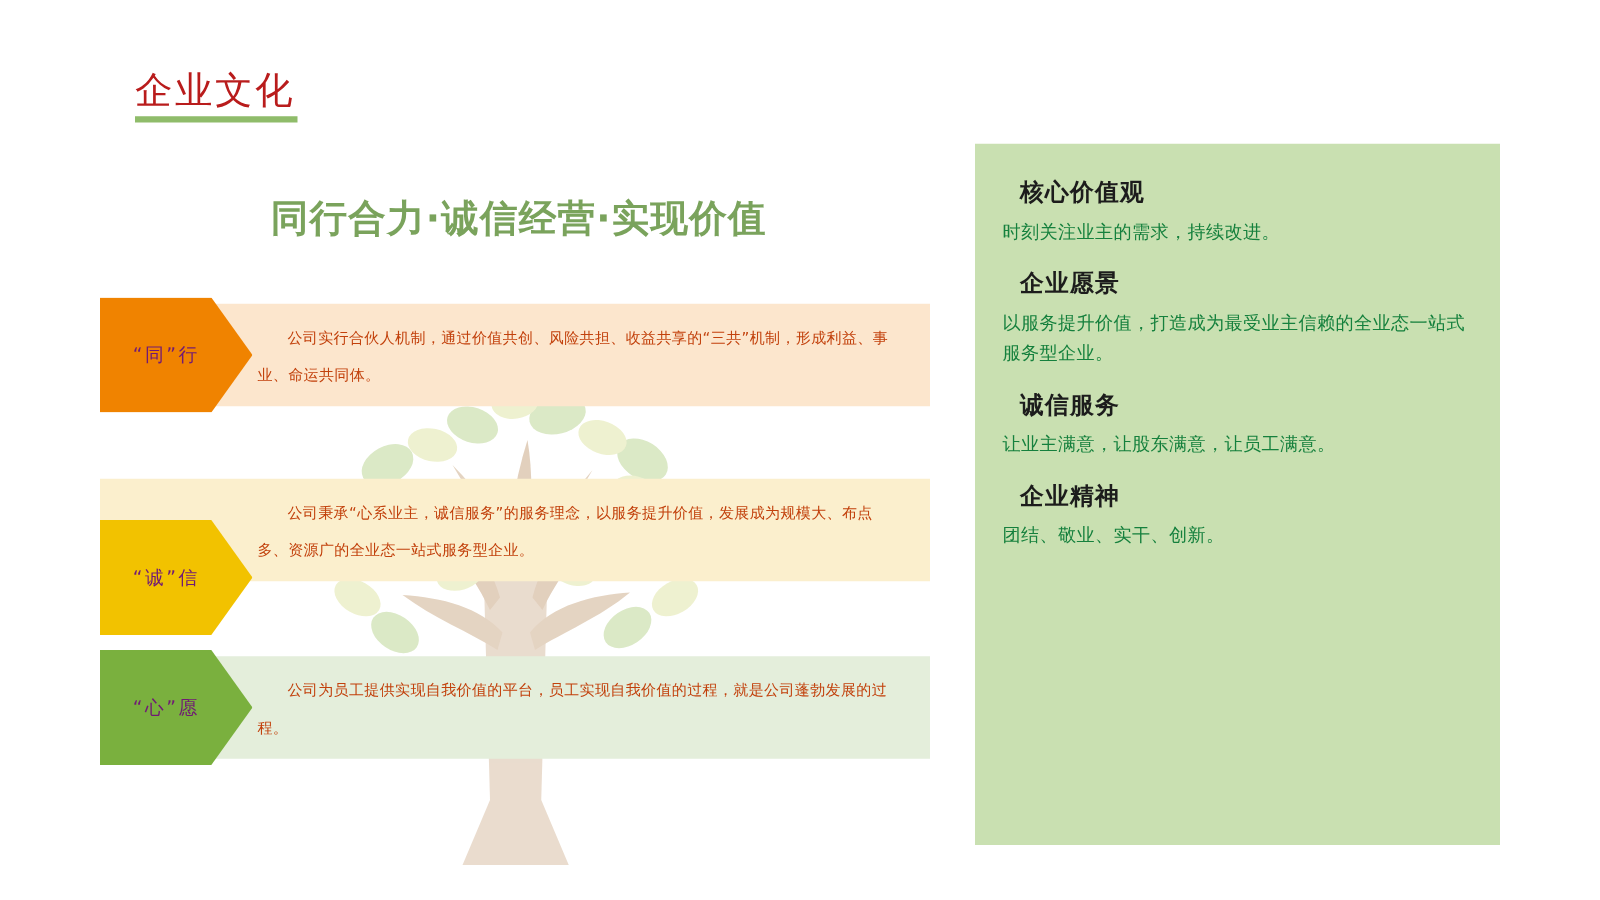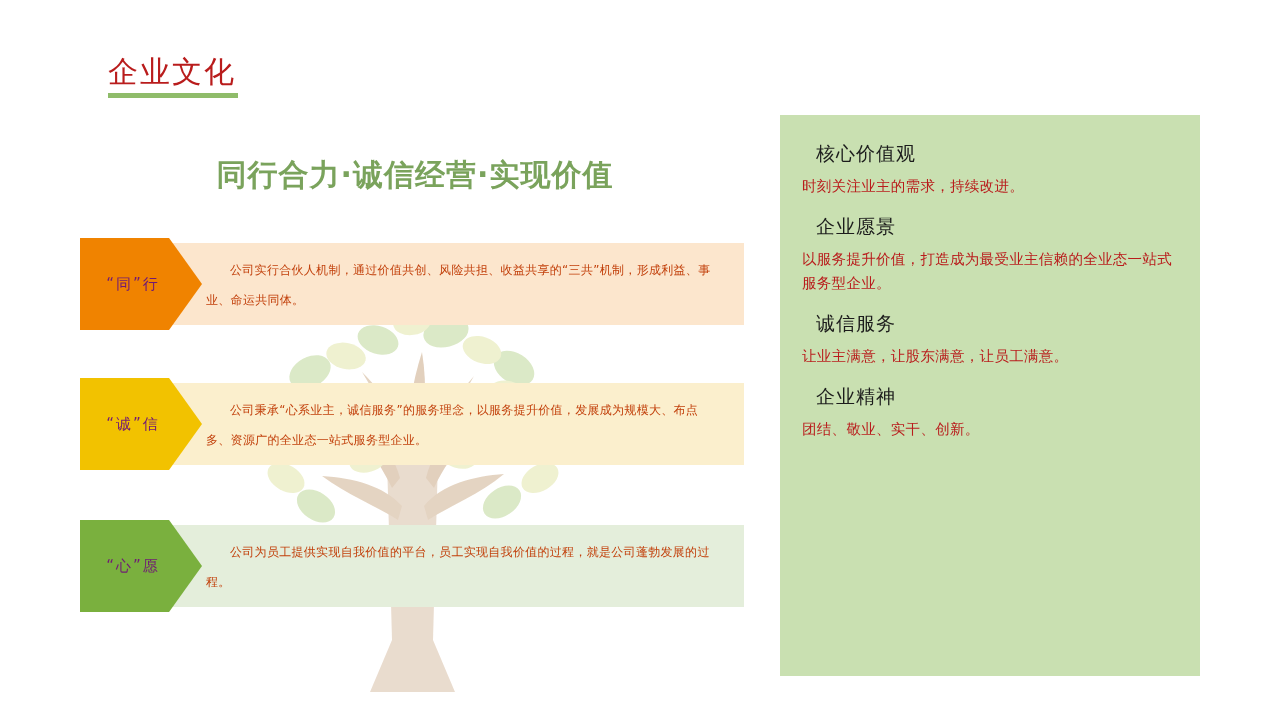--- a/index.html
+++ b/index.html
@@ -87,21 +87,21 @@
     display: flex;
     align-items: center;
     justify-content: center;
     color: #701a75;
     font-size: 15px;
     letter-spacing: 2px;
     padding-right: 16px;
     box-sizing: border-box;
   }
   #hex-0 { background: #f08300; }
-  #hex-1 { background: #f2c200; }
+  #hex-1 { background: #f2c200; margin-top: 38px; }
   #hex-2 { background: #7ab03e; }
 
   .row-text {
     position: absolute;
     left: 126px;
     top: 12px;
     width: 515px;
     font-size: 12px;
     line-height: 30px;
     color: #c2410c;
@@ -117,30 +117,30 @@
     width: 420px;
     height: 561px;
     background: #c9e0b1;
     z-index: 3;
     box-sizing: border-box;
     padding: 26px 22px 0 22px;
   }
   .panel-block { margin-bottom: 4px; }
   .panel-heading {
     font-size: 19px;
-    font-weight: normal;
+    font-weight: bold;
     color: #1c1c1c;
     letter-spacing: 1px;
     margin-left: 14px;
     margin-bottom: 7px;
   }
   .panel-body {
     font-size: 14.5px;
     line-height: 24px;
-    color: #b91c1c;
+    color: #15803d;
     letter-spacing: 0.3px;
     margin-bottom: 16px;
   }
 </style>
 </head>
 <body>
 
 <svg id="tree-bg" viewBox="0 0 320 390" xmlns="http://www.w3.org/2000/svg">
   <g opacity="0.85">
 

